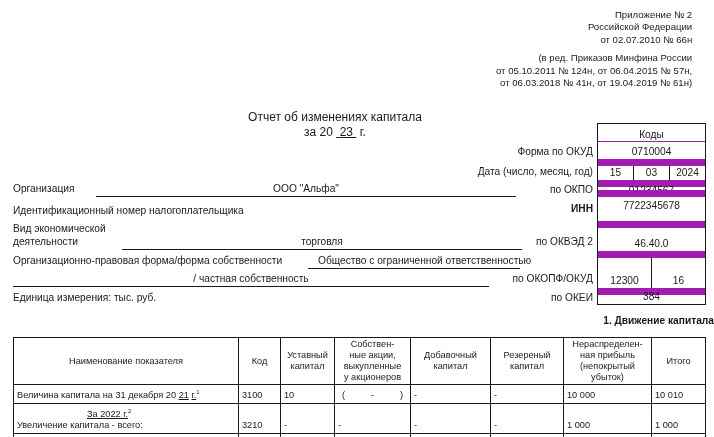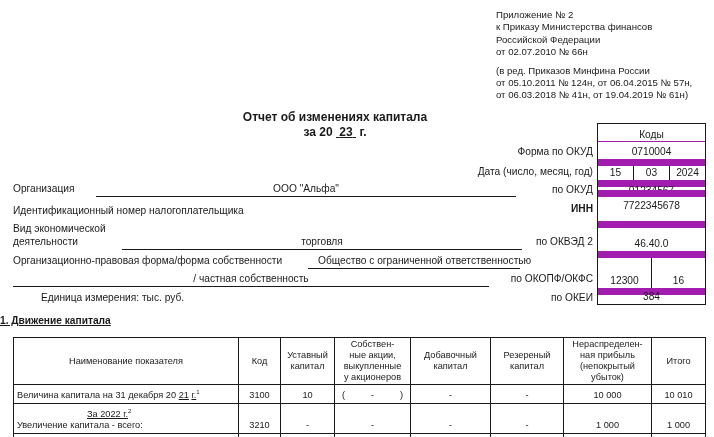--- a/index.html
+++ b/index.html
@@ -1,76 +1,75 @@
 <!DOCTYPE html>
 <html><head>
 <meta charset="utf-8">
 <style>
   html, body { margin:0; padding:0; }
   body { width:714px; height:437px; background:#ffffff; position:relative; overflow:hidden;
          font-family:"Liberation Sans", sans-serif; color:#1a1a1a; font-size:10px; }
-  .abs { position:absolute; }
+  .abs { position:absolute;text-align:right; }
   .note { left:496px; top:9px; font-size:9.6px; line-height:12.4px; white-space:nowrap; }
   .note .gap { height:6px; }
-  .title { left:200px; width:270px; text-align:center; font-weight:bold; font-size:12px; }
+  .title { left:200px; width:270px; text-align:center; font-weight:normal; font-size:12px; }
   .uline { text-decoration:underline; }
   .lbl { font-size:10.2px; white-space:nowrap; }
   .rlbl { font-size:10.2px; white-space:nowrap; text-align:left; }
   .hline { position:absolute; height:1px; background:#1a1a1a; }
   .val { position:absolute; font-size:10.2px; white-space:nowrap; text-align:center; }
   .codes { position:absolute; left:597px; top:123px; width:109px; height:182px;
            border:1.5px solid #1a1a1a; box-sizing:border-box; }
   .crow { position:absolute; left:0; right:0; border-top:7px solid #a21caf; box-sizing:border-box;
           display:flex; align-items:flex-end; }
   .crow.first { border-top:none; }
   .ccell { flex:1; text-align:center; font-size:10.2px; padding-bottom:2px; box-sizing:border-box; }
   .ccell + .ccell { border-left:1px solid #1a1a1a; height:100%; display:flex; align-items:flex-end; justify-content:center; }
   .crow .ccell:first-child { display:flex; align-items:flex-end; justify-content:center; height:100%;margin-top:9px; }
-  .sec-title { left:0; width:714px; top:315px; text-align:left; font-weight:bold; font-size:10.2px;text-decoration:underline; }
+  .sec-title { left:0; width:714px; top:315px; text-align:right; font-weight:bold; font-size:10.2px; }
   table.mv { position:absolute; left:13px; top:337px; border-collapse:collapse; table-layout:fixed;
              font-size:9.2px; }
   table.mv td, table.mv th { border:1px solid #1a1a1a; padding:0 3px; font-weight:normal; line-height:11px; }
   table.mv th { text-align:center; vertical-align:middle; height:46px; }
-  table.mv td { text-align:center; vertical-align:bottom; padding-bottom:2px; }
+  table.mv td { text-align:left; vertical-align:bottom; padding-bottom:2px; }
   table.mv td.name { text-align:left; }
   table.mv tr.r1 td { height:16px; }
   table.mv tr.r2 td { height:27px; }
   table.mv tr.r3 td { height:3px; border-bottom:none; padding:0; }
   .thick-l { border-left:1.5px solid #1a1a1a !important; }
   .thick-t { border-top:1.5px solid #1a1a1a !important; }
   sup { font-size:6px; vertical-align:super; line-height:0; }
   .paren { display:flex; justify-content:space-between; padding:0 4px; }
 </style>
 </head>
 <body>
 
 <div class="abs note">
   <div>Приложение № 2</div>
-  <div>к Приказу Министерства финансов</div>
   <div>Российской Федерации</div>
   <div>от 02.07.2010 № 66н</div>
   <div class="gap"></div>
   <div>(в ред. Приказов Минфина России</div>
   <div>от 05.10.2011 № 124н, от 06.04.2015 № 57н,</div>
   <div>от 06.03.2018 № 41н, от 19.04.2019 № 61н)</div>
 </div>
 
 <div class="abs title" style="top:110px;">Отчет об изменениях капитала</div>
 <div class="abs title" style="top:125px;">
   <span>за 20</span>
   <span class="uline">&nbsp;<span>23</span>&nbsp;</span>
   <span>г.</span>
 </div>
 
 <div class="abs rlbl" style="right:121px; top:146px;">Форма по ОКУД</div>
 <div class="abs rlbl" style="right:121px; top:166px;">Дата (число, месяц, год)</div>
-<div class="abs rlbl" style="right:121px; top:184px;">по ОКУД</div>
+<div class="abs rlbl" style="right:121px; top:184px;">по ОКПО</div>
 <div class="abs rlbl" style="right:121px; top:203px; font-weight:bold;">ИНН</div>
 <div class="abs rlbl" style="right:121px; top:236px;">по ОКВЭД 2</div>
-<div class="abs rlbl" style="right:121px; top:273px;">по ОКОПФ/ОКФС</div>
+<div class="abs rlbl" style="right:121px; top:273px;">по ОКОПФ/ОКУД</div>
 <div class="abs rlbl" style="right:121px; top:292px;">по ОКЕИ</div>
 
 <div class="codes">
   <div class="crow first" style="top:0; height:18px;">
     <div class="ccell">Коды</div>
   </div>
   <div class="crow" style="top:17px; height:18px; border-top-width:1.5px;">
     <div class="ccell">0710004</div>
   </div>
   <div class="crow" style="top:35px; height:21px;">
@@ -107,21 +106,21 @@
 <div class="val" style="left:122px; width:400px; top:236px;">торговля</div>
 <div class="hline" style="left:122px; width:400px; top:249px;"></div>
 
 <div class="abs lbl" style="left:13px; top:255px;">Организационно-правовая форма/форма собственности</div>
 <div class="abs lbl" style="left:318px; top:255px;">Общество с ограниченной ответственностью</div>
 <div class="hline" style="left:308px; width:212px; top:268px;"></div>
 
 <div class="val" style="left:13px; width:476px; top:273px;">/ частная собственность</div>
 <div class="hline" style="left:13px; width:476px; top:286px;"></div>
 
-<div class="abs lbl" style="left:13px; top:292px;margin-left:28px;">Единица измерения: тыс. руб.</div>
+<div class="abs lbl" style="left:13px; top:292px;">Единица измерения: тыс. руб.</div>
 
 <div class="abs sec-title">1. Движение капитала</div>
 
 <table class="mv">
   <colgroup>
     <col style="width:225px">
       <col style="width:42px">
       <col style="width:54px">
       <col style="width:76px">
     <col style="width:80px">

